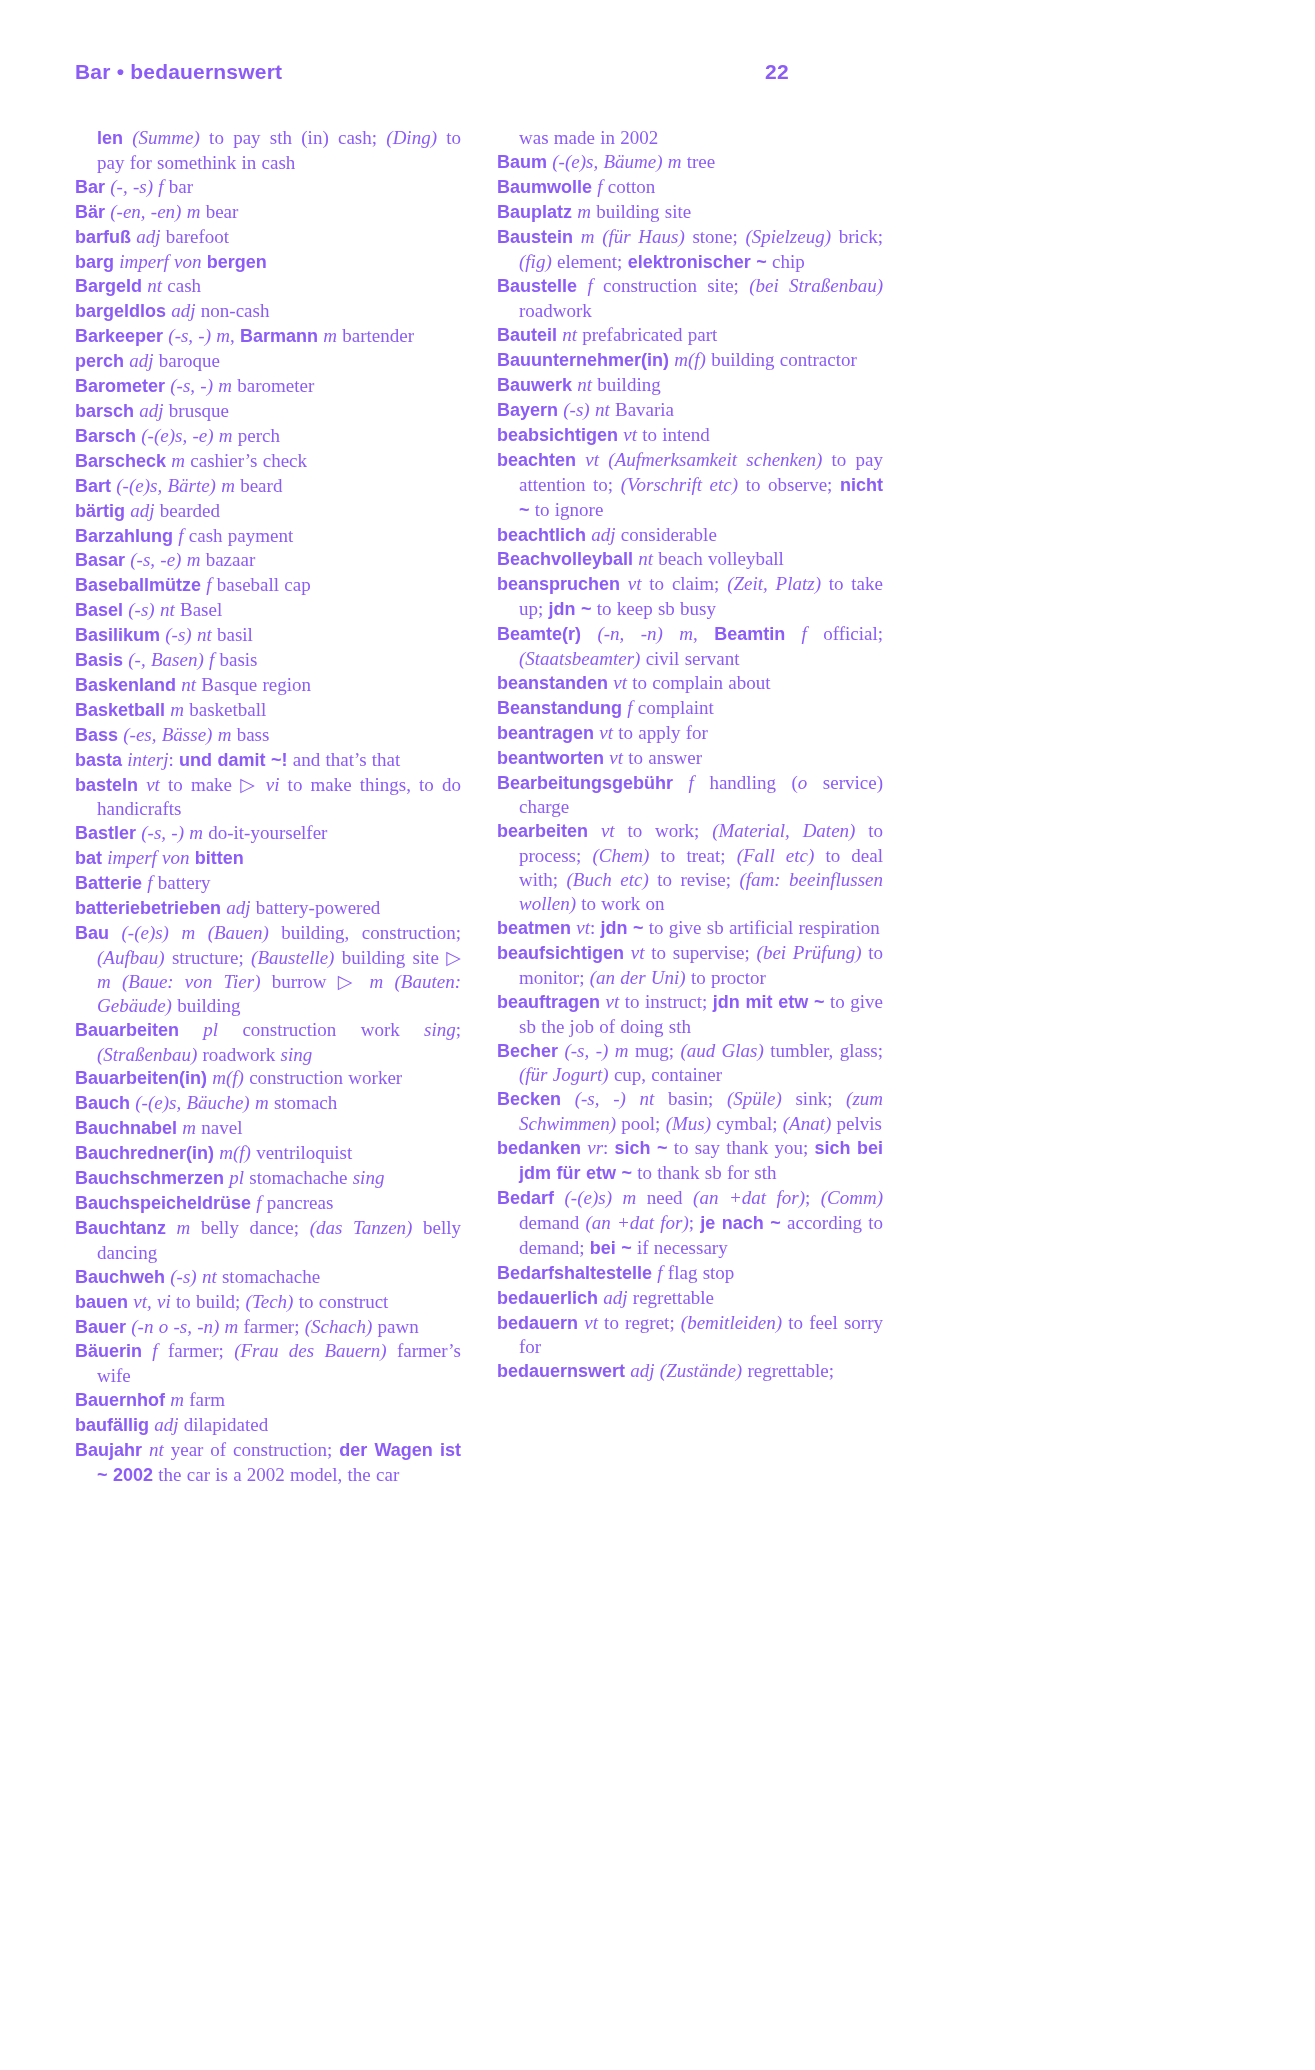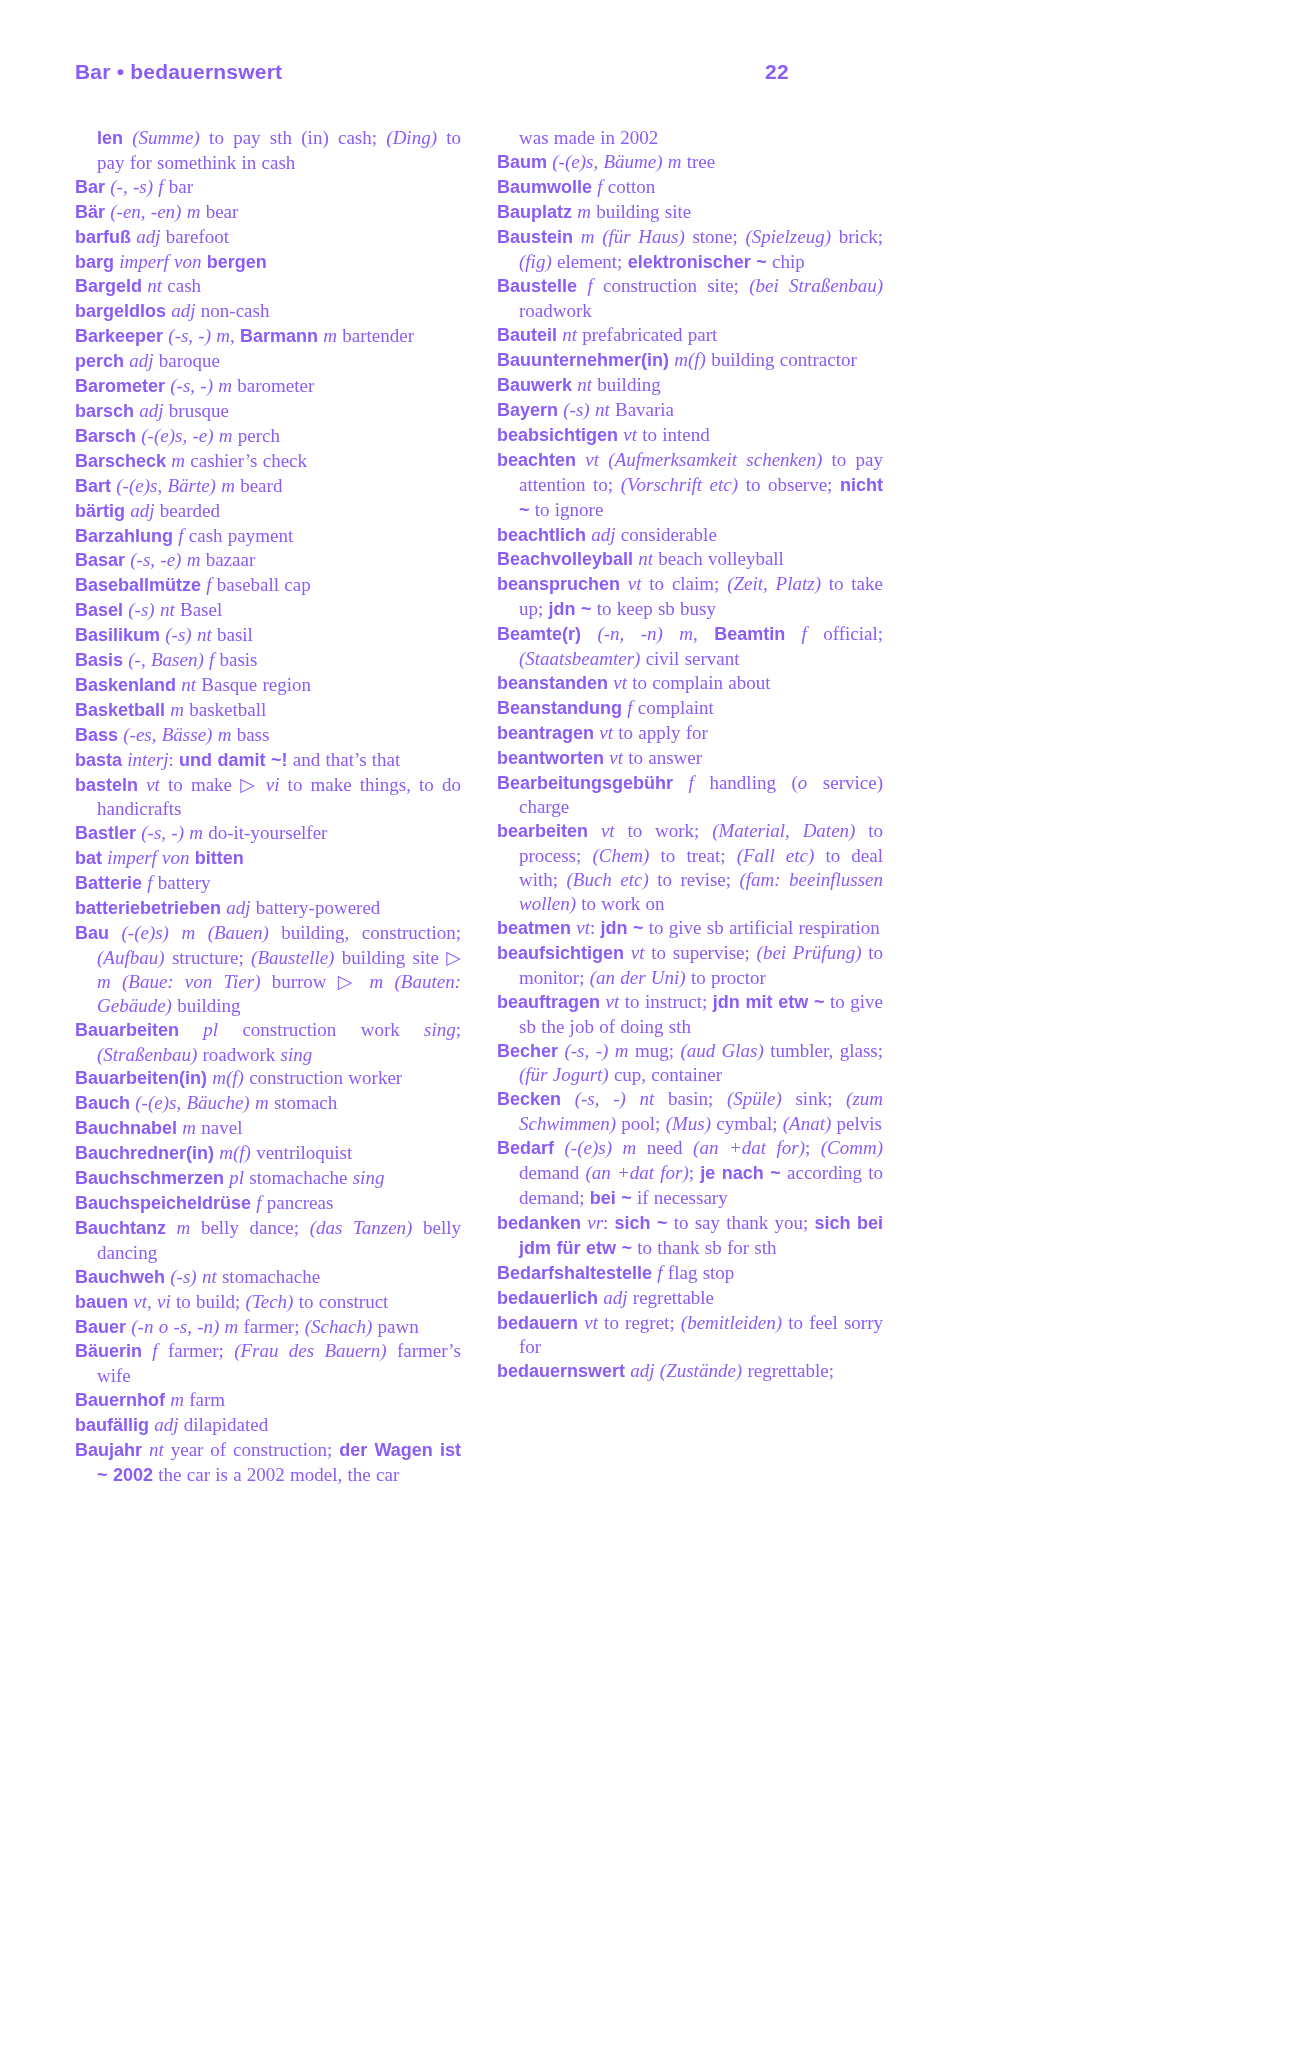--- a/index.html
+++ b/index.html
@@ -127,21 +127,21 @@
         <p class="entry"><span class="s-b">Beanstandung</span> <span class="s-i">f</span> complaint</p>
         <p class="entry"><span class="s-b">beantragen</span> <span class="s-i">vt</span> to apply for</p>
         <p class="entry"><span class="s-b">beantworten</span> <span class="s-i">vt</span> to answer</p>
         <p class="entry"><span class="s-b">Bearbeitungsgebühr</span> <span class="s-i">f</span> handling (<span class="s-i">o</span> service) charge</p>
         <p class="entry"><span class="s-b">bearbeiten</span> <span class="s-i">vt</span> to work; <span class="s-i">(Material, Daten)</span> to process; <span class="s-i">(Chem)</span> to treat; <span class="s-i">(Fall etc)</span> to deal with; <span class="s-i">(Buch etc)</span> to revise; <span class="s-i">(fam: beeinflussen wollen)</span> to work on</p>
         <p class="entry"><span class="s-b">beatmen</span> <span class="s-i">vt</span>: <span class="s-b">jdn ~</span> to give sb artificial respiration</p>
         <p class="entry"><span class="s-b">beaufsichtigen</span> <span class="s-i">vt</span> to supervise; <span class="s-i">(bei Prüfung)</span> to monitor; <span class="s-i">(an der Uni)</span> to proctor</p>
         <p class="entry"><span class="s-b">beauftragen</span> <span class="s-i">vt</span> to instruct; <span class="s-b">jdn mit etw ~</span> to give sb the job of doing sth</p>
         <p class="entry"><span class="s-b">Becher</span> <span class="s-i">(-s, -)</span> <span class="s-i">m</span> mug; <span class="s-i">(aud Glas)</span> tumbler, glass; <span class="s-i">(für Jogurt)</span> cup, container</p>
         <p class="entry"><span class="s-b">Becken</span> <span class="s-i">(-s, -)</span> <span class="s-i">nt</span> basin; <span class="s-i">(Spüle)</span> sink; <span class="s-i">(zum Schwimmen)</span> pool; <span class="s-i">(Mus)</span> cymbal; <span class="s-i">(Anat)</span> pelvis</p>
+        <p class="entry"><span class="s-b">bedanken</span> <span class="s-i">vr</span>: <span class="s-b">sich ~</span> to say thank you; <span class="s-b">sich bei jdm für etw ~</span> to thank sb for sth</p>
         <p class="entry"><span class="s-b">Bedarf</span> <span class="s-i">(-(e)s)</span> <span class="s-i">m</span> need <span class="s-i">(an +dat for)</span>; <span class="s-i">(Comm)</span> demand <span class="s-i">(an +dat for)</span>; <span class="s-b">je nach ~</span> according to demand; <span class="s-b">bei ~</span> if necessary</p>
-        <p class="entry"><span class="s-b">bedanken</span> <span class="s-i">vr</span>: <span class="s-b">sich ~</span> to say thank you; <span class="s-b">sich bei jdm für etw ~</span> to thank sb for sth</p>
         <p class="entry"><span class="s-b">Bedarfshaltestelle</span> <span class="s-i">f</span> flag stop</p>
         <p class="entry"><span class="s-b">bedauerlich</span> <span class="s-i">adj</span> regrettable</p>
         <p class="entry"><span class="s-b">bedauern</span> <span class="s-i">vt</span> to regret; <span class="s-i">(bemitleiden)</span> to feel sorry for</p>
         <p class="entry"><span class="s-b">bedauernswert</span> <span class="s-i">adj</span> <span class="s-i">(Zustände)</span> regrettable;</p>
       </div>
   </div>
 </div>
 
 </body></html>

